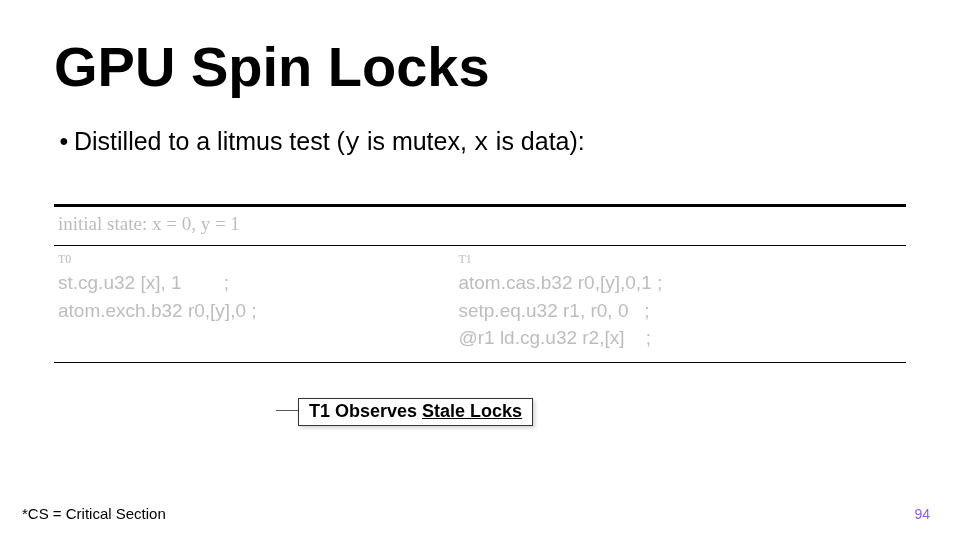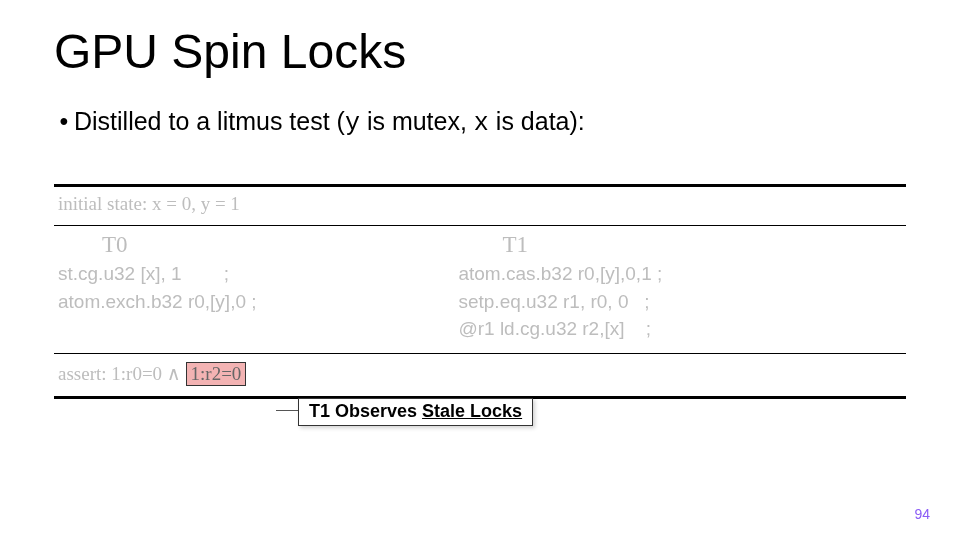--- a/index.html
+++ b/index.html
@@ -13,24 +13,24 @@
     overflow: hidden;
   }
   .slide {
     position: relative;
     width: 960px;
     height: 540px;
     box-sizing: border-box;
     padding: 18px 54px 0 54px;
   }
   .title {
-    font-size: 48px;
-    font-weight: 400;
+    font-size: 56px;
+    font-weight: 700;
     letter-spacing: 0px;
-    margin-top: 6px;
+    margin-top: 16px;
     margin-bottom: 28px;
   }
   .bullet-row {
     font-size: 25px;
     font-weight: 400;
     letter-spacing: 0px;
   }
   .bullet-row .dot {
     display: inline-block;
     width: 20px;
@@ -55,25 +55,24 @@
   .row-head td { border-top: 3px solid #000; border-bottom: 1.5px solid #000; }
   .row-body td { border-bottom: 1.5px solid #000; }
   .row-assert td { border-bottom: 3px solid #000; }
   .initial {
     font-family: Georgia, "Times New Roman", serif;
     font-size: 19px;
     color: #bdbdbd;
   }
   .thread-label {
     font-family: Georgia, "Times New Roman", serif;
-    font-size: 23px;
+    font-size: 12px;
     color: #bdbdbd;
     display: block;
     margin-bottom: 2px;
-    margin-left: 44px;
   }
   .code {
     font-family: Liberation Sans, sans-serif;
     font-size: 19px;
     line-height: 1.45;
     color: #bdbdbd;
     white-space: pre;
   }
   .assert-line {
     font-family: Georgia, "Times New Roman", serif;
@@ -149,31 +148,25 @@
           <div class="code">st.cg.u32 [x], 1        ;
 atom.exch.b32 r0,[y],0 ;</div>
         </td>
         <td>
           <span class="thread-label">T1</span>
           <div class="code">atom.cas.b32 r0,[y],0,1 ;
 setp.eq.u32 r1, r0, 0   ;
 @r1 ld.cg.u32 r2,[x]    ;</div>
         </td>
       </tr>
-      <tr class="row-assert">
-        <td colspan="2" style="padding-top:8px;padding-bottom:10px;">
-          <span class="assert-line">
-            <span>assert: 1:r0=0 ∧ </span><span class="hl-box">1:r2=0</span>
-          </span>
-        </td>
-      </tr>
     </tbody>
       </table>
   </div>
 
   <div class="connector"></div>
   <div class="callout">
     <span>T1 Observes </span><span class="u">Stale Locks</span>
   </div>
 
+  <div class="footnote">*CS = Critical Section</div>
   <div class="pagenum">94</div>
 
 </div>
 
 </body></html>

